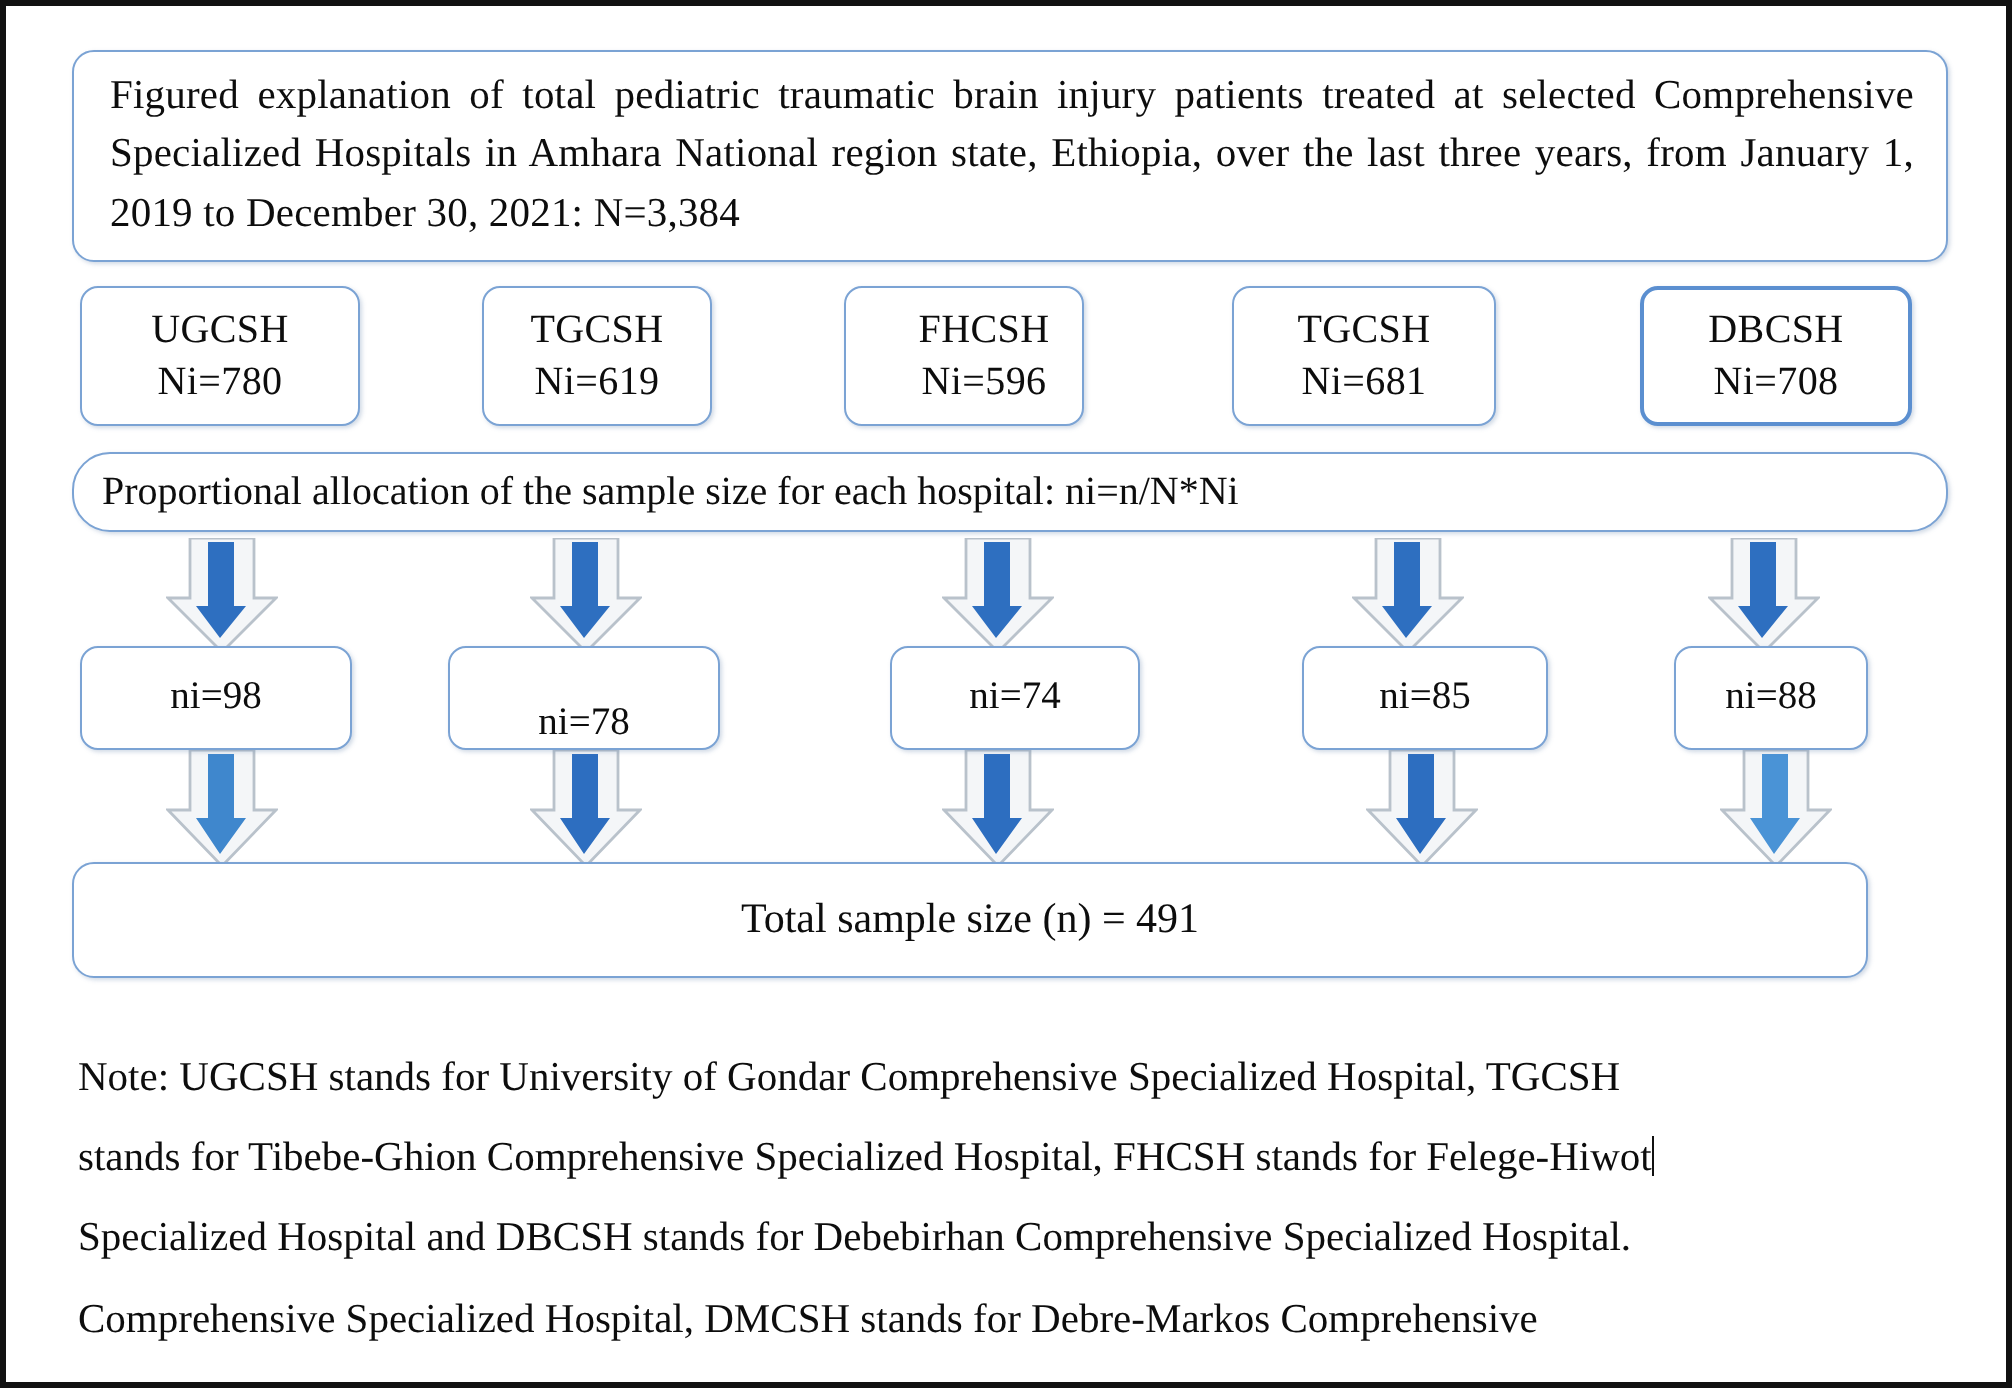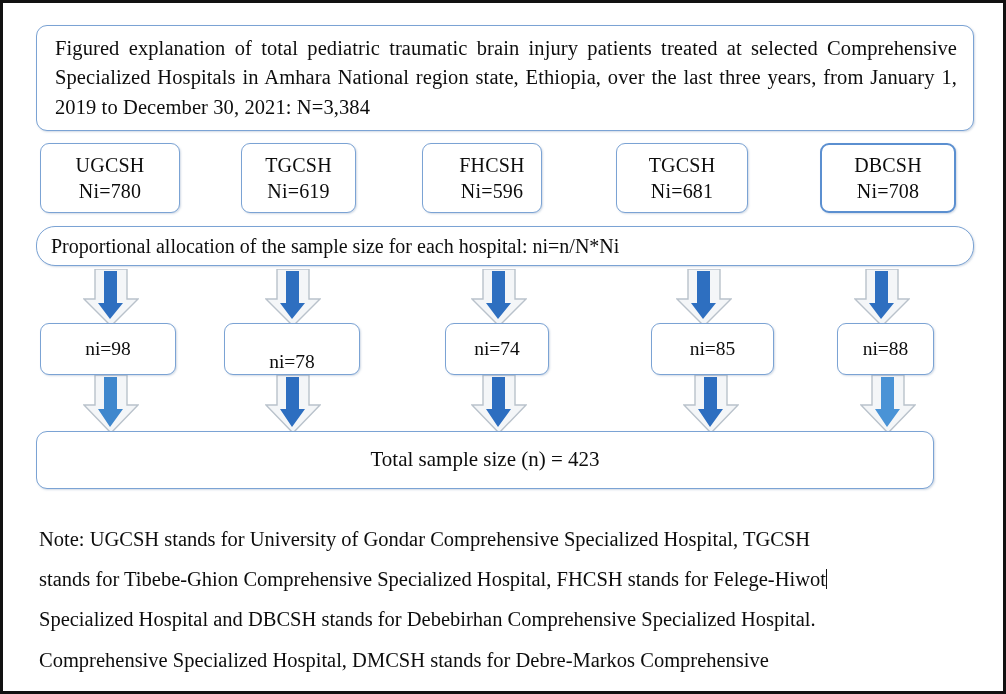--- a/index.html
+++ b/index.html
@@ -181,21 +181,21 @@
     <polygon points="12,0 44,0 44,30 55,30 28,57 1,30 12,30" fill="#f4f6f8" stroke="#b9c2cb" stroke-width="1.4"></polygon>
     <polygon points="21,2 34,2 34,34 40,34 27,50 15,34 21,34" fill="#2e6fc0"></polygon>
   </svg>
 
   <div class="rbox ni-box" style="left:37px; width:136px;">
     <span>ni=98</span>
   </div>
   <div class="rbox ni-box" style="left:221px; width:136px;align-items:flex-end;">
     <span>ni=78</span>
   </div>
-  <div class="rbox ni-box" style="left:442px; width:104px;">
+  <div class="rbox ni-box" style="left:442px; width:125px;">
     <span>ni=74</span>
   </div>
   <div class="rbox ni-box" style="left:648px; width:123px;">
     <span>ni=85</span>
   </div>
   <div class="rbox ni-box" style="left:834px; width:97px;">
     <span>ni=88</span>
   </div>
 
   <svg class="arrow" style="left:80px; top:372px;" width="56" height="60" viewBox="0 0 56 60">
@@ -213,21 +213,21 @@
   <svg class="arrow" style="left:680px; top:372px;" width="56" height="60" viewBox="0 0 56 60">
     <polygon points="12,0 44,0 44,30 55,30 28,58 1,30 12,30" fill="#f4f6f8" stroke="#b9c2cb" stroke-width="1.4"></polygon>
     <polygon points="21,2 34,2 34,34 40,34 27,52 15,34 21,34" fill="#2d6ec0"></polygon>
   </svg>
   <svg class="arrow" style="left:857px; top:372px;" width="56" height="60" viewBox="0 0 56 60">
     <polygon points="12,0 44,0 44,30 55,30 28,58 1,30 12,30" fill="#f4f6f8" stroke="#b9c2cb" stroke-width="1.4"></polygon>
     <polygon points="21,2 34,2 34,34 40,34 27,52 15,34 21,34" fill="#4a93d6"></polygon>
   </svg>
 
   <div class="rbox" id="total-box">
-    <span>Total sample size (n) = 423</span>
+    <span>Total sample size (n) = 491</span>
   </div>
 
   <div id="note-block">
     <span class="nline">Note: UGCSH stands for University of Gondar Comprehensive Specialized Hospital, TGCSH</span>
     <span class="nline"><span>stands for Tibebe-Ghion Comprehensive Specialized Hospital, FHCSH stands for Felege-Hiwot</span><span class="caret"></span></span>
     <span class="nline">Specialized Hospital and  DBCSH stands for Debebirhan Comprehensive Specialized Hospital.</span>
     <span class="nline">Comprehensive Specialized Hospital, DMCSH stands for Debre-Markos Comprehensive</span>
   </div>
 
 </div>

